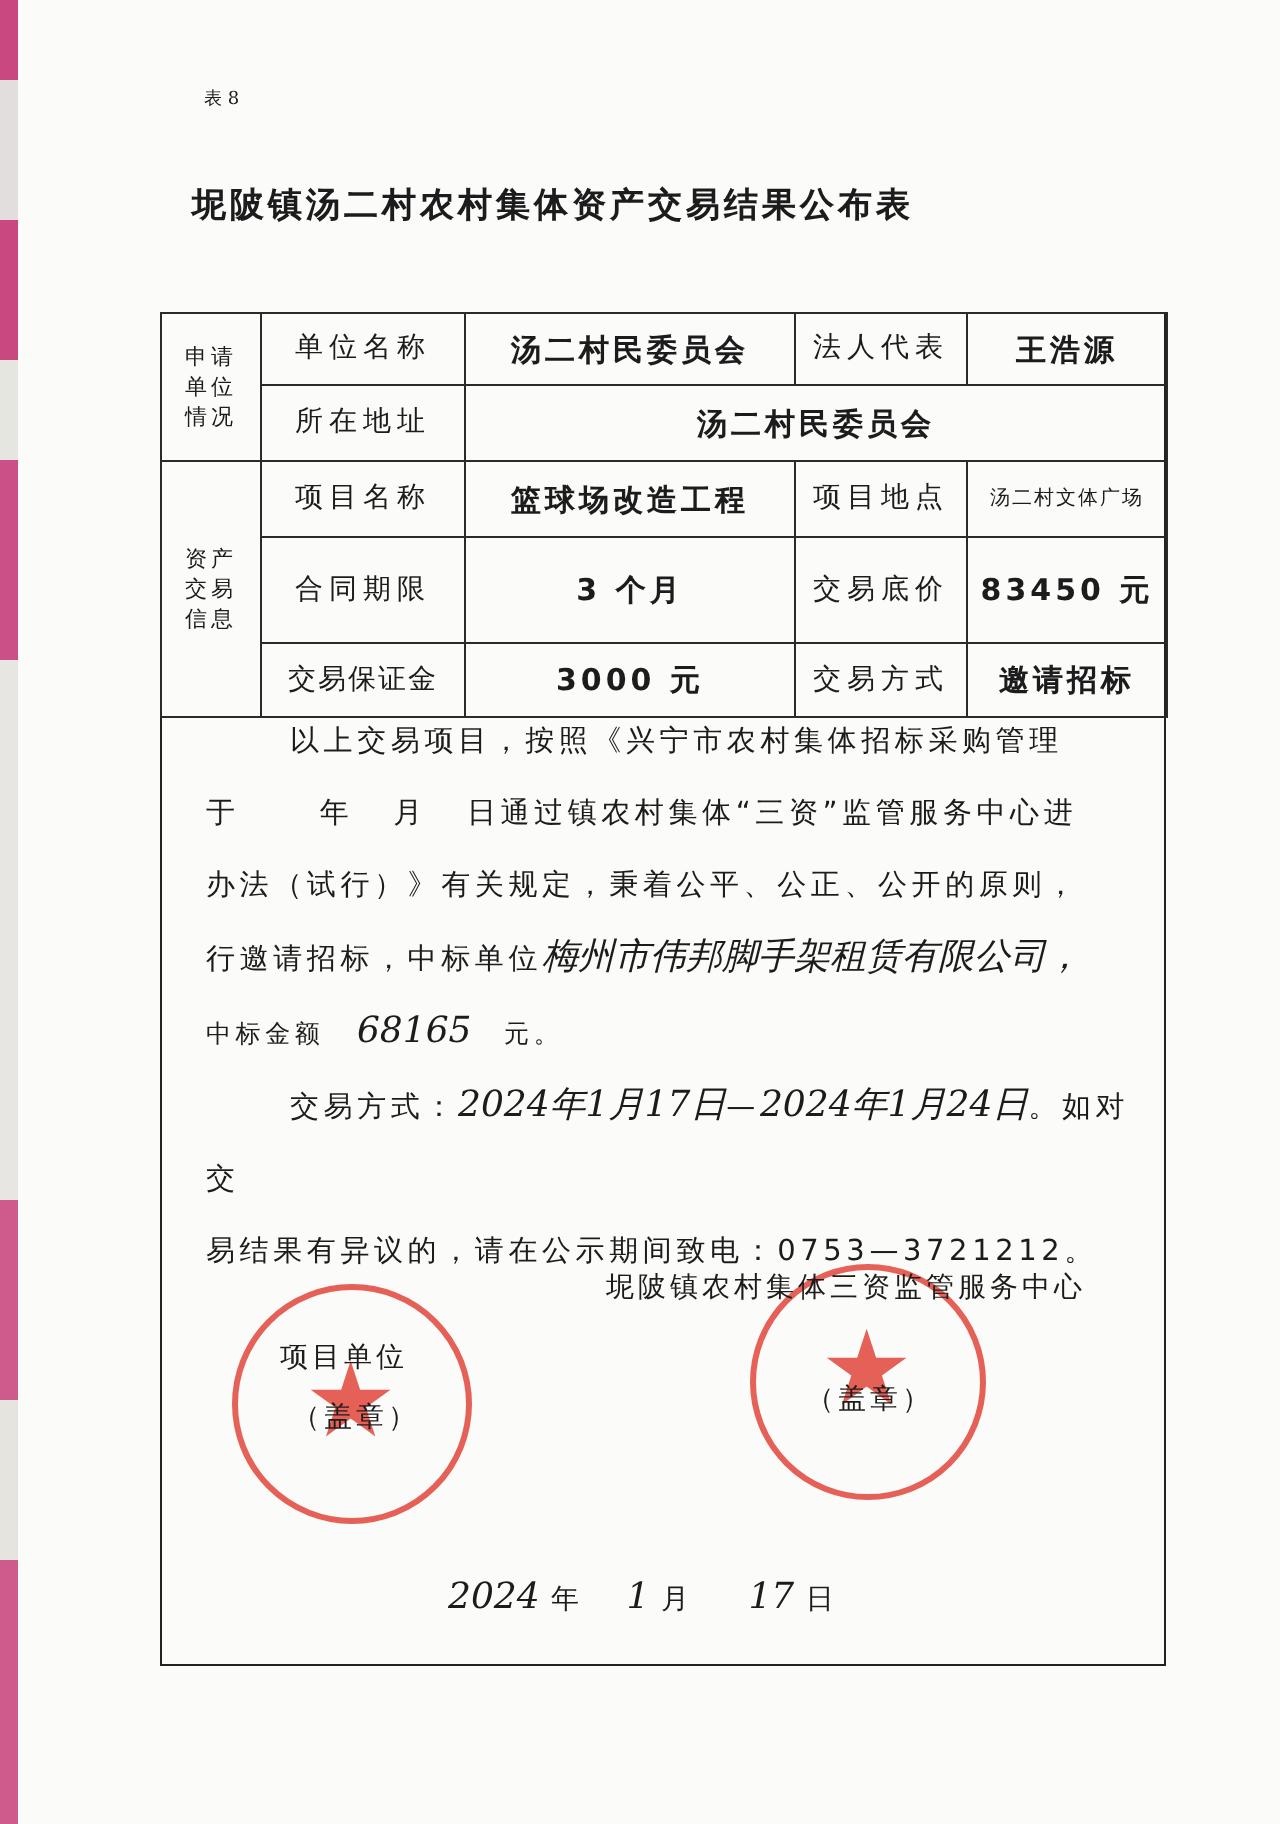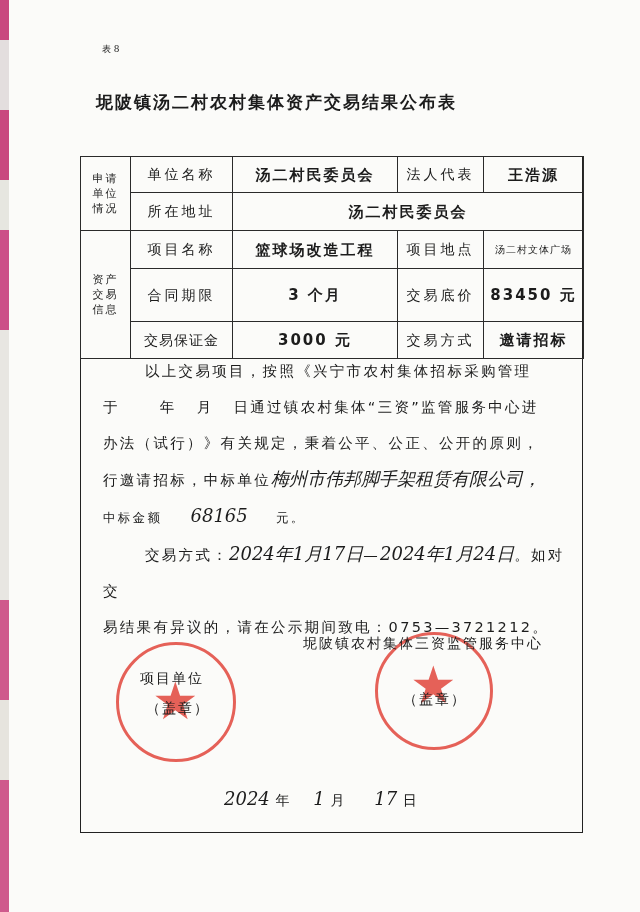--- a/index.html
+++ b/index.html
@@ -105,21 +105,21 @@
   <div><span class="indent"></span><span>以上交易项目，按照《兴宁市农村集体招标采购管理</span></div>
   <div>
     <span>于</span><span class="spacer-a"></span><span>年</span><span class="spacer-b"></span><span>月</span><span class="spacer-b"></span><span>日通过镇农村集体“三资”监管服务中心进</span>
   </div>
   <div>办法（试行）》有关规定，秉着公平、公正、公开的原则，</div>
   <div>
     <span>行邀请招标，中标单位</span><span class="hand">梅州市伟邦脚手架租赁有限公司，</span>
   </div>
   <div style="font-size:12.5px">
     <span>中标金额</span>
-    <span class="hand" style="margin:0 22px">68165</span>
+    <span class="hand" style="margin:0 10px">68165</span>
     <span>元。</span>
   </div>
   <div>
     <span class="indent"></span><span>交易方式：</span><span class="hand">2024年1月17日</span><span>—</span><span class="hand">2024年1月24日</span><span>。如对交</span>
   </div>
   <div>易结果有异议的，请在公示期间致电：0753—3721212。</div>
 </div>
 
 <div class="stamp" style="left:116px; top:642px; width:120px; height:120px;">
   <span class="star" style="left:33px; top:30px;">★</span>

